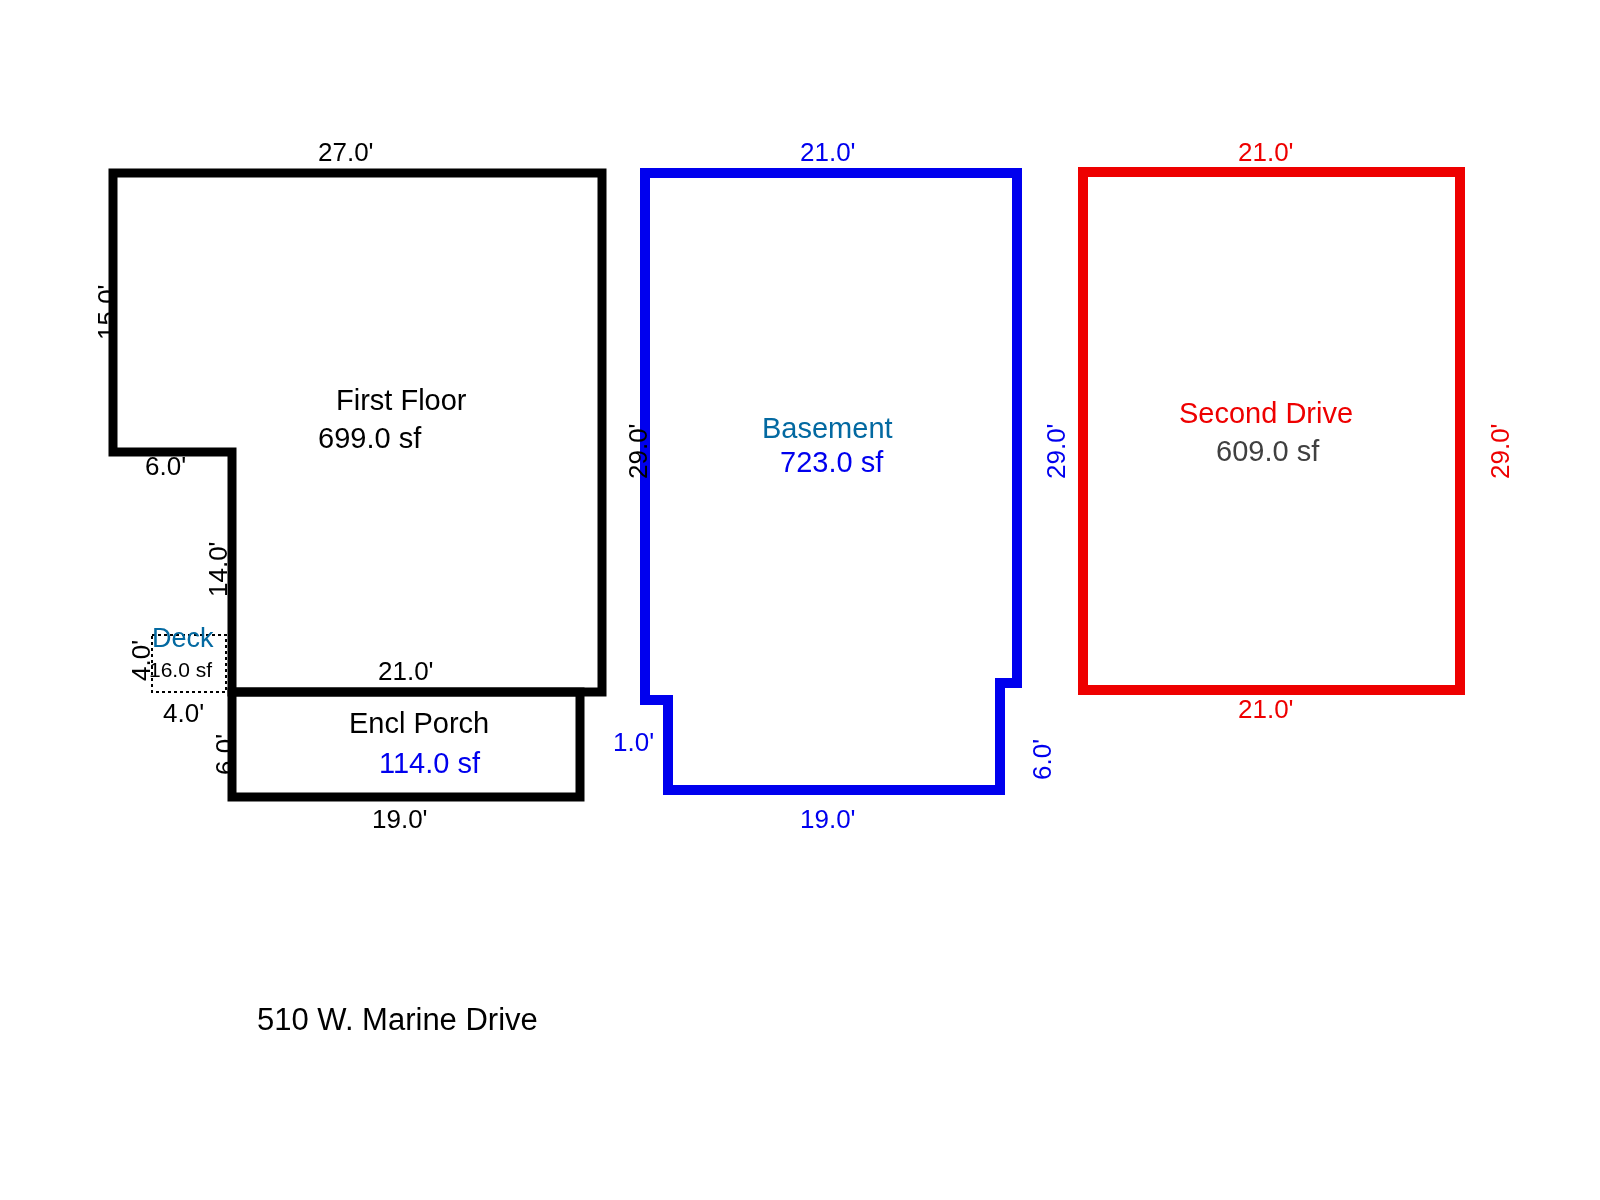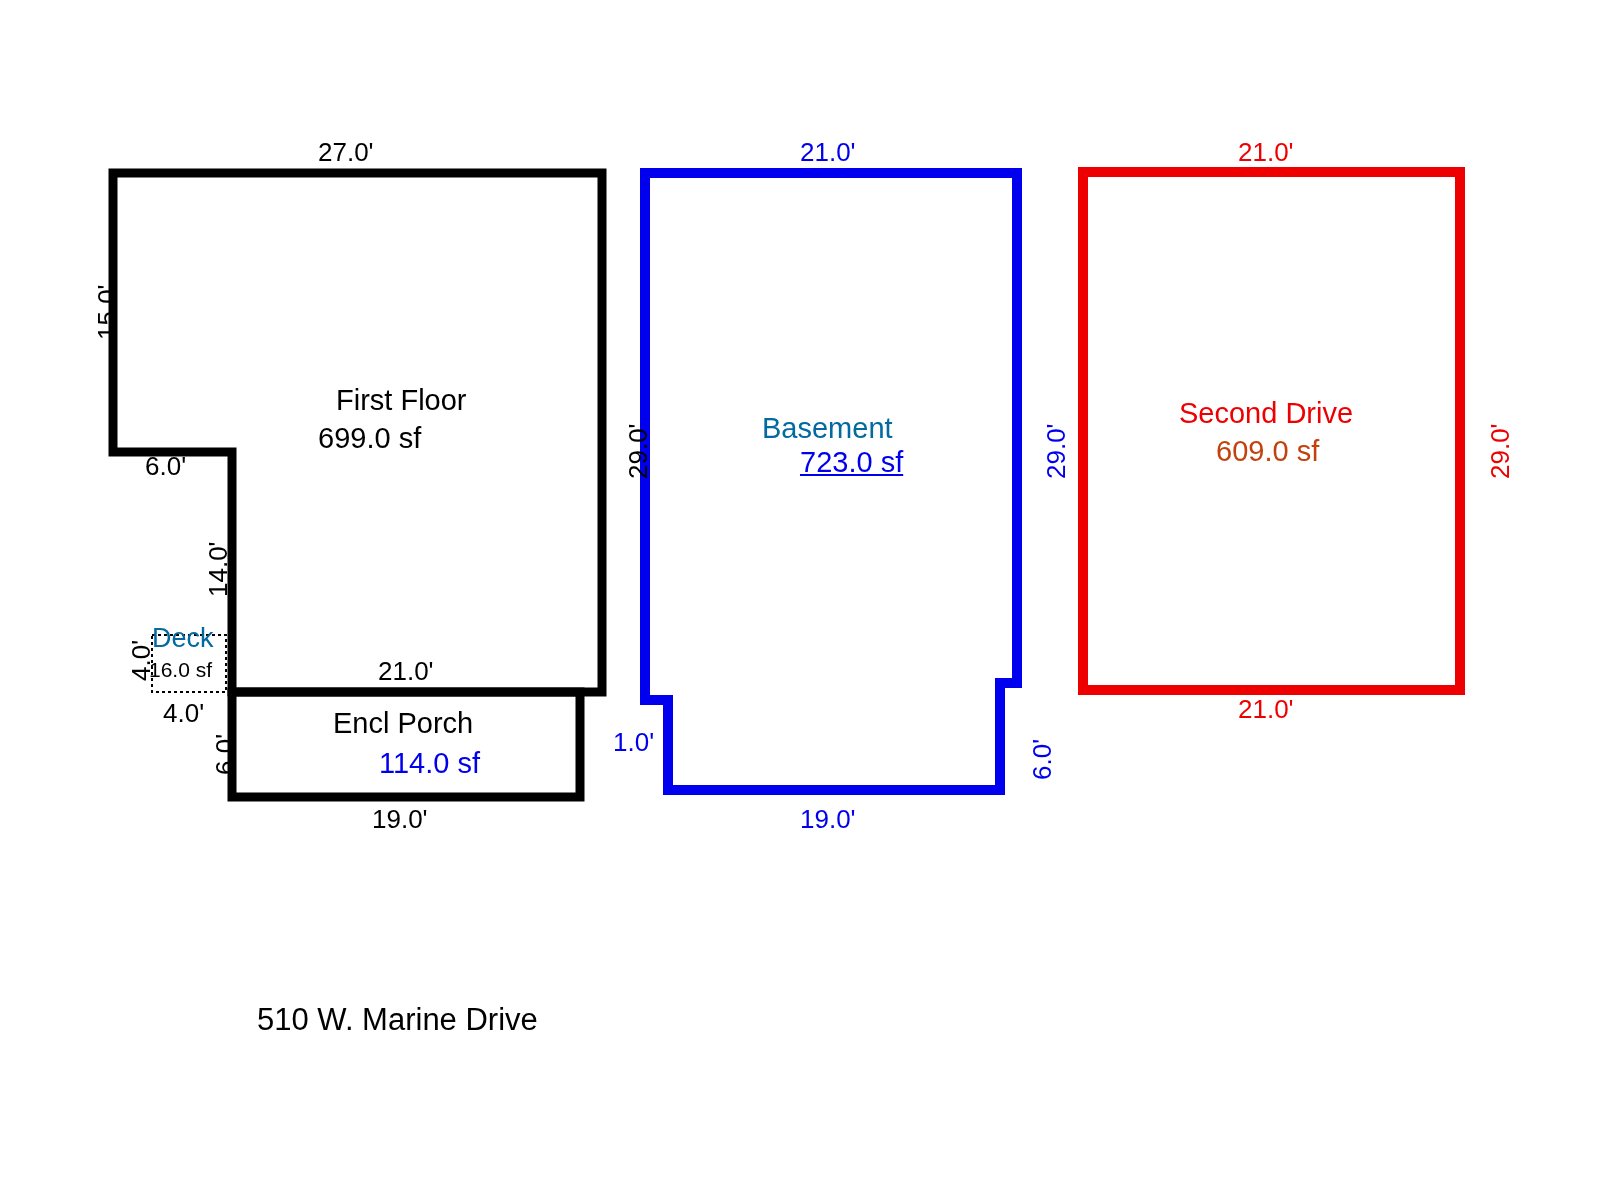--- a/index.html
+++ b/index.html
@@ -48,21 +48,21 @@
     text-align: center;
   }
   .area-val {
     font-size: 29px;
     color: #000000;
     text-align: center;
   }
   .name-blue { color: #0369a1; }
   .val-blue  { color: #0000ee; }
   .name-red  { color: #ee0000; }
-  .val-red   { color: #c2410c; }
+  .val-red   { color: #404040; }
   .deck-name { font-size: 27px; text-align: center; }
   .deck-val  { font-size: 21px; }
   .title-text {
     font-size: 31px;
     color: #000000;
   }
 </style>
 </head>
 <body>
 
@@ -100,35 +100,35 @@
 
   <div class="lbl area-name deck-name name-blue" style="left:152px; top:625px;">Deck</div>
   <div class="lbl area-val deck-val" style="left:149px; top:659px;">16.0 sf</div>
 
   <div class="lbl dim" style="left:163px; top:700px;">4.0'</div>
 
   <div class="lbl dim rot" style="left:212px; top:775px;">6.0'</div>
 
   <div class="lbl dim" style="left:372px; top:806px;">19.0'</div>
 
-  <div class="lbl area-name" style="left:333px; top:709px;">Encl Porch</div>
+  <div class="lbl area-name" style="left:349px; top:709px;">Encl Porch</div>
   <div class="lbl area-val val-blue" style="left:351px; top:749px;margin-left:28px;">114.0 sf</div>
 
   <div class="lbl dim dim-blue" style="left:800px; top:139px;">21.0'</div>
 
   <div class="lbl dim dim-blue rot" style="left:1043px; top:479px;">29.0'</div>
 
   <div class="lbl dim dim-blue" style="left:613px; top:689px;margin-top:40px;">1.0'</div>
 
   <div class="lbl dim dim-blue rot" style="left:1029px; top:780px;">6.0'</div>
 
   <div class="lbl dim dim-blue" style="left:800px; top:806px;">19.0'</div>
 
   <div class="lbl area-name name-blue" style="left:762px; top:414px;">Basement</div>
-  <div class="lbl area-val val-blue" style="left:800px; top:448px;text-decoration:underline;">723.0 sf</div>
+  <div class="lbl area-val val-blue" style="left:780px; top:448px;">723.0 sf</div>
 
   <div class="lbl dim dim-red" style="left:1238px; top:139px;">21.0'</div>
 
   <div class="lbl dim dim-red rot" style="left:1487px; top:479px;">29.0'</div>
 
   <div class="lbl dim dim-red" style="left:1238px; top:696px;">21.0'</div>
 
   <div class="lbl area-name name-red" style="left:1179px; top:399px;">Second Drive</div>
   <div class="lbl area-val val-red" style="left:1216px; top:437px;">609.0 sf</div>
 

